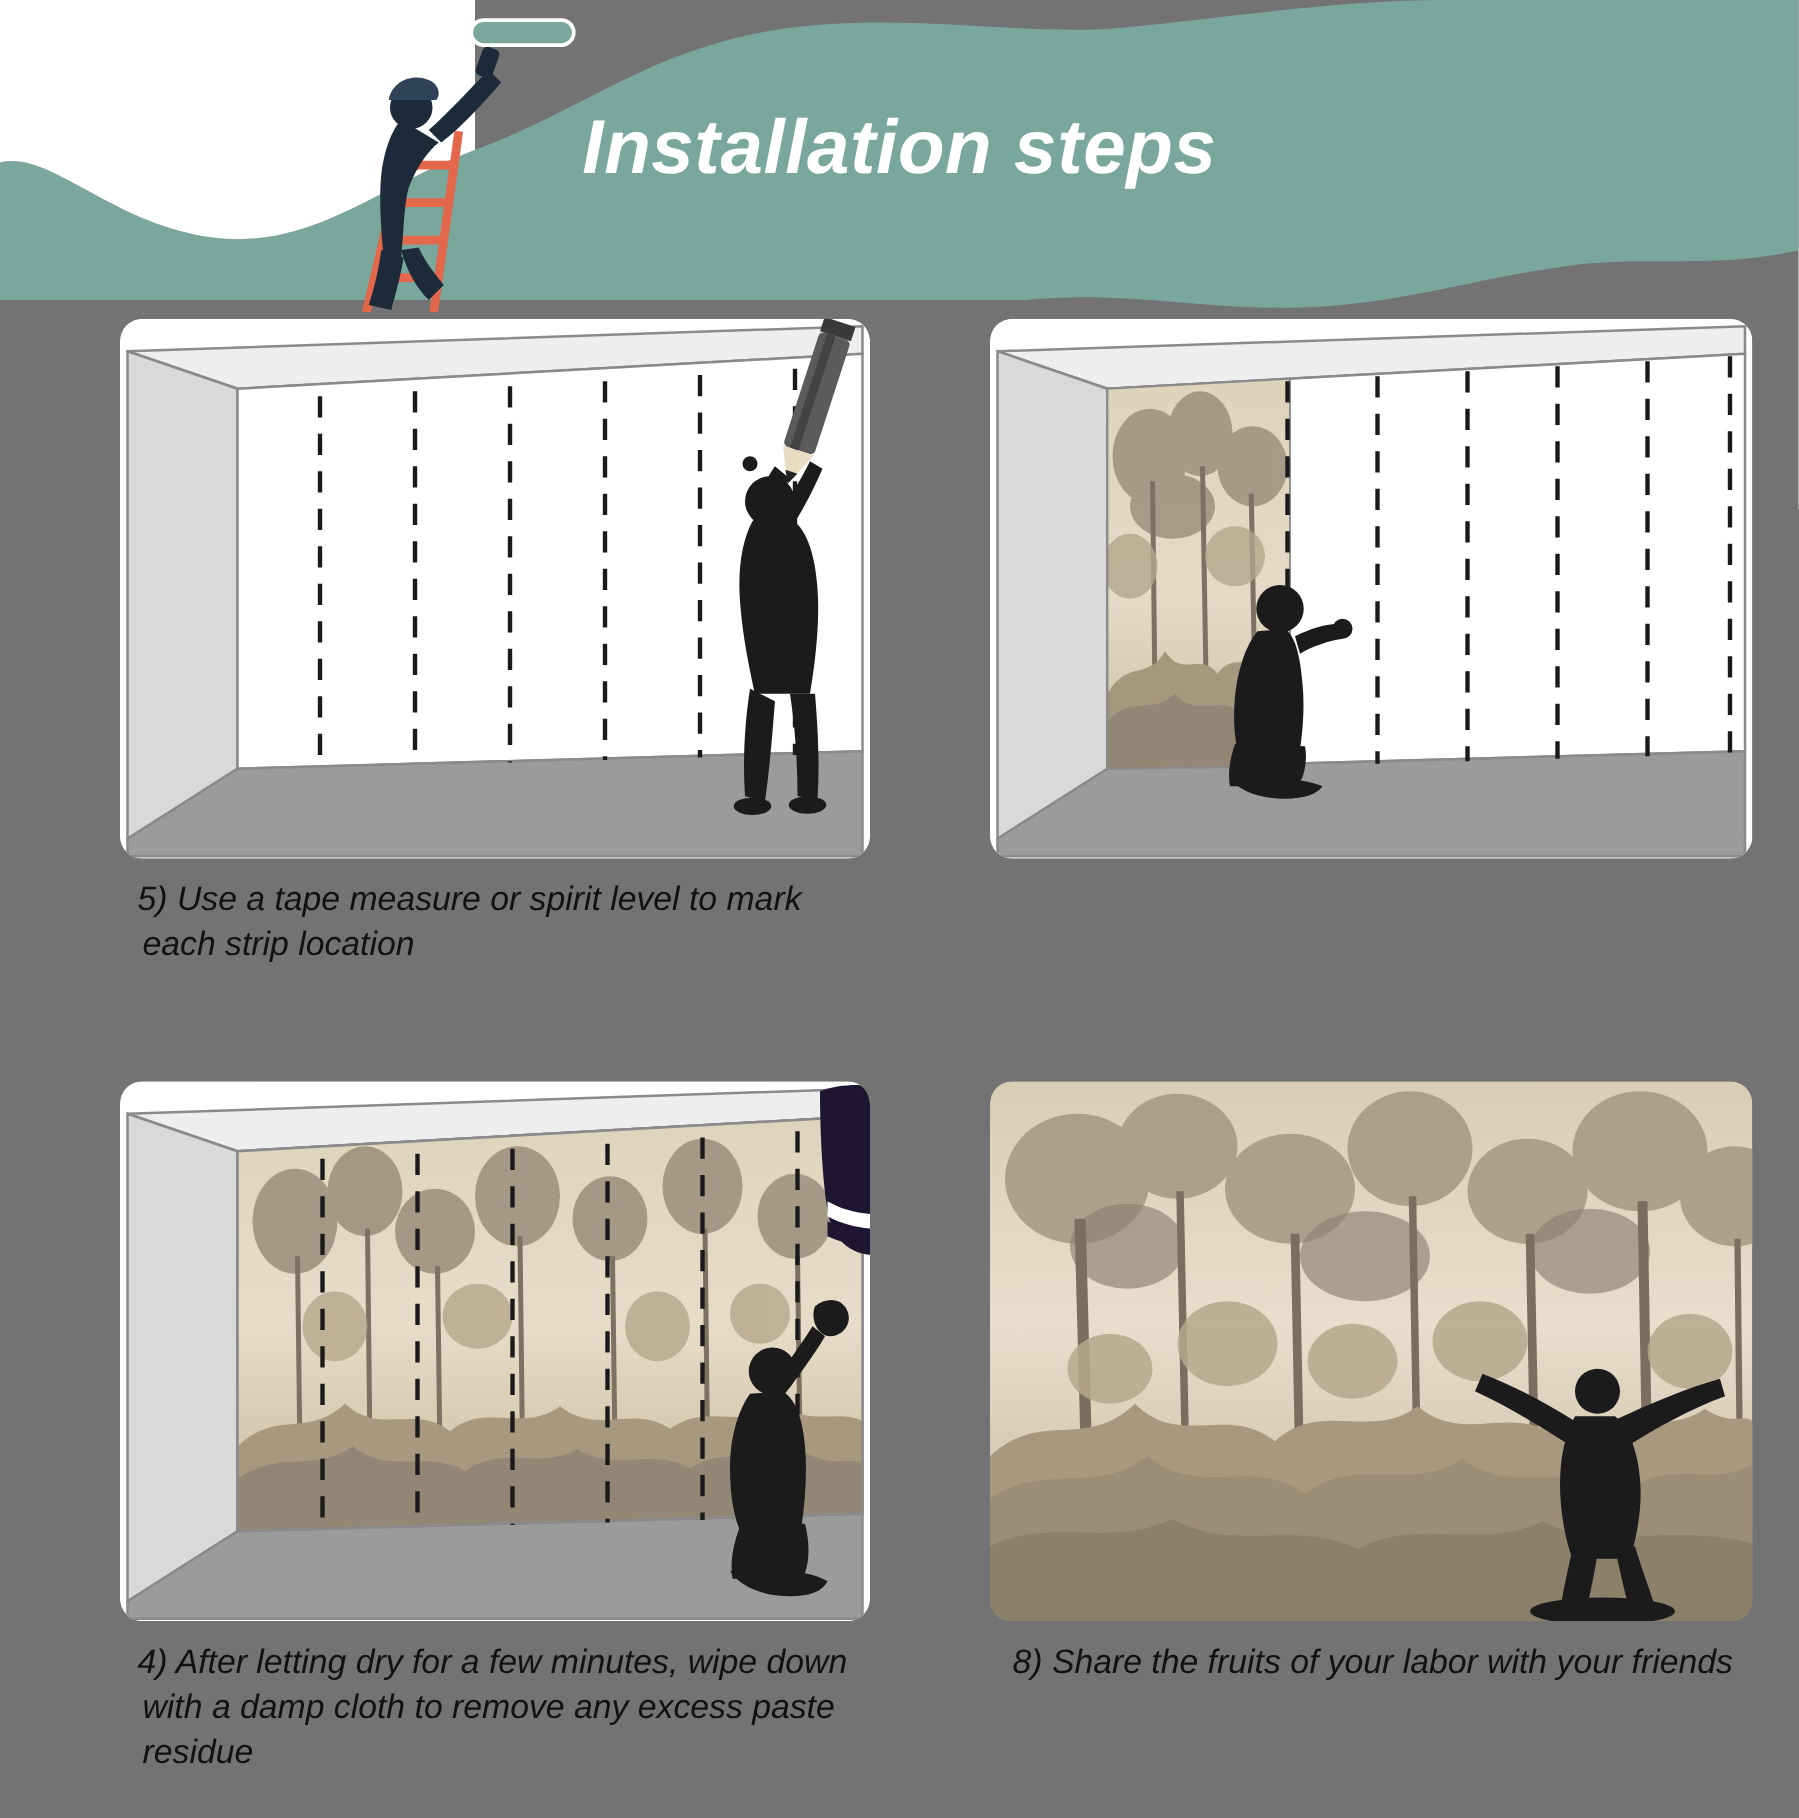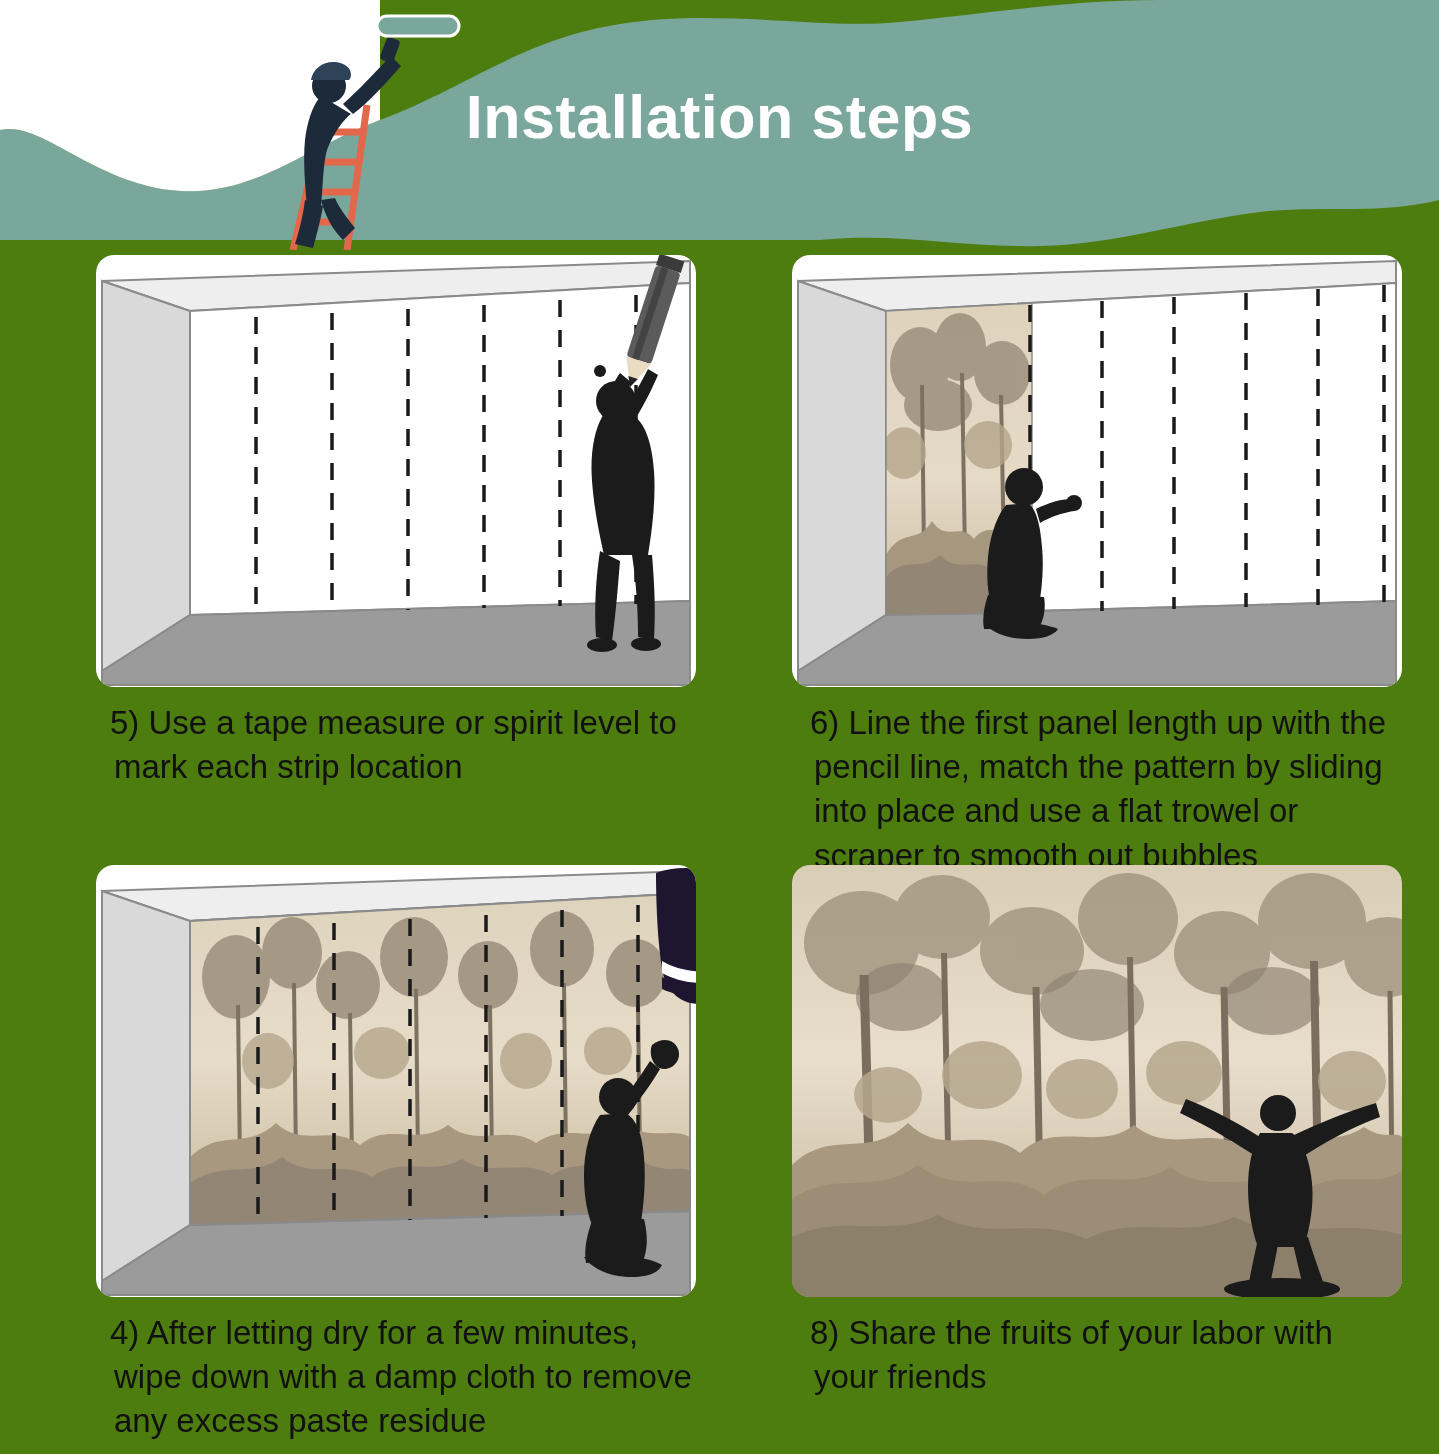--- a/index.html
+++ b/index.html
@@ -8,21 +8,22 @@
     width: 1439px; height: 1454px;
     background: #ffffff;
     font-family: "Liberation Sans", sans-serif;
     overflow: hidden;
   }
 
   #page {
     position: relative;
     width: 1439px;
     height: 1454px;
-    background: #4d7c0f;
+    background: #737373;
+    font-style: italic;
   }
 
   
   .banner {
     position: absolute;
     left: 0; top: 0;
     width: 1439px;
     height: 250px;
     overflow: hidden;
   }
@@ -56,21 +57,21 @@
     position: relative;
     width: 100%;
     height: 432px;
     overflow: hidden;
     border-radius: 18px;
   }
   .figure svg { display: block; width: 100%; height: 100%; }
 
   .caption {
     margin-top: 14px;
-    font-size: 33px;
+    font-size: 27px;
     line-height: 1.34;
     color: #111111;
     padding-left: 18px;
     text-indent: -4px;
   }
   .cell-2 .caption, .cell-4 .caption { padding-left: 22px; }
 
   
   .photo-frame { border-radius: 18px; overflow: hidden; }
 </style>
@@ -240,21 +241,20 @@
                        L246,356 C250,336 252,312 250,292 C248,268 244,254 236,248 Z"></path>
               <path d="M244,254 C256,248 268,244 280,244 L282,256 C270,258 258,262 248,268 Z"></path>
               <path d="M196,340 C192,352 190,364 192,374 L246,374 C252,366 254,352 252,342 Z"></path>
               <path d="M192,368 C200,378 216,384 236,384 C252,384 262,380 266,374
                        C256,370 244,368 232,368 Z"></path>
               <circle cx="282" cy="248" r="8"></circle>
             </g>
           </g>
         </svg>
       </div>
-      <div class="caption">6)  Line the first panel length up with the pencil line, match the pattern by sliding into place and use a flat trowel or scraper to smooth out bubbles</div>
     </div>
 
     <div class="cell cell-3">
       <div class="figure">
         <svg viewBox="0 0 600 432" preserveAspectRatio="none">
           <defs>
             <clipPath id="clip7">
                 <rect x="0" y="0" width="600" height="432" rx="16"></rect>
               </clipPath>
             <clipPath id="wall7">

